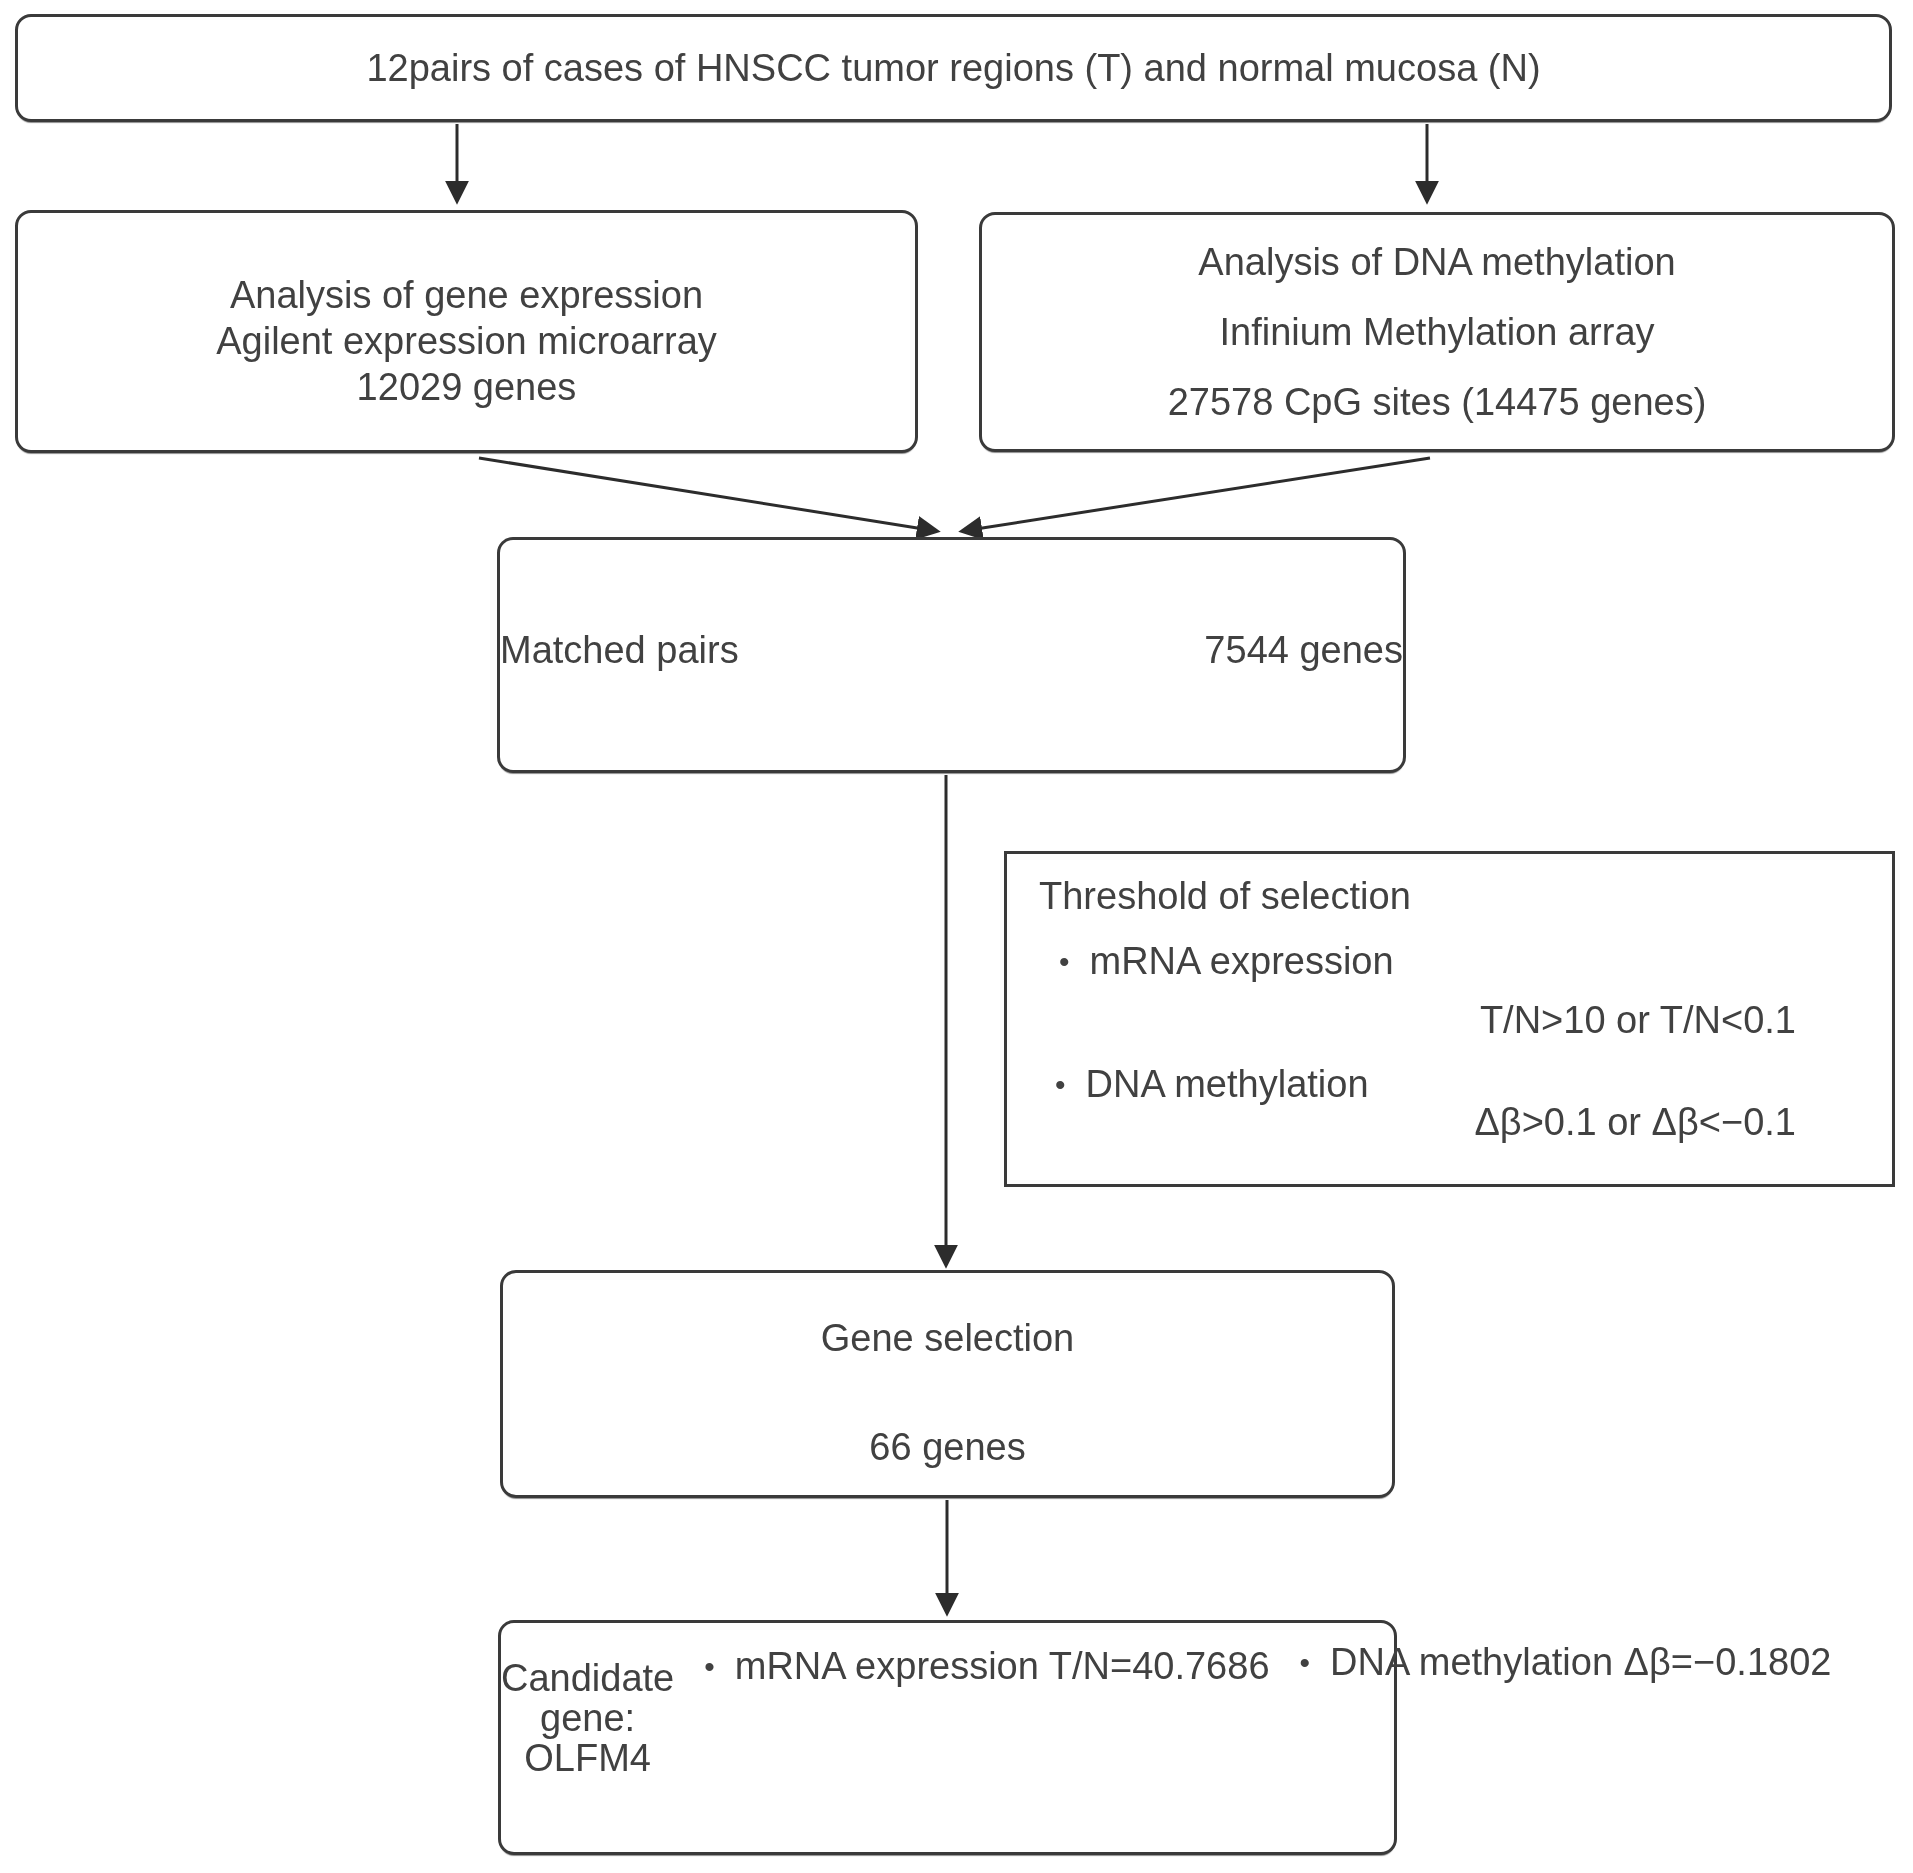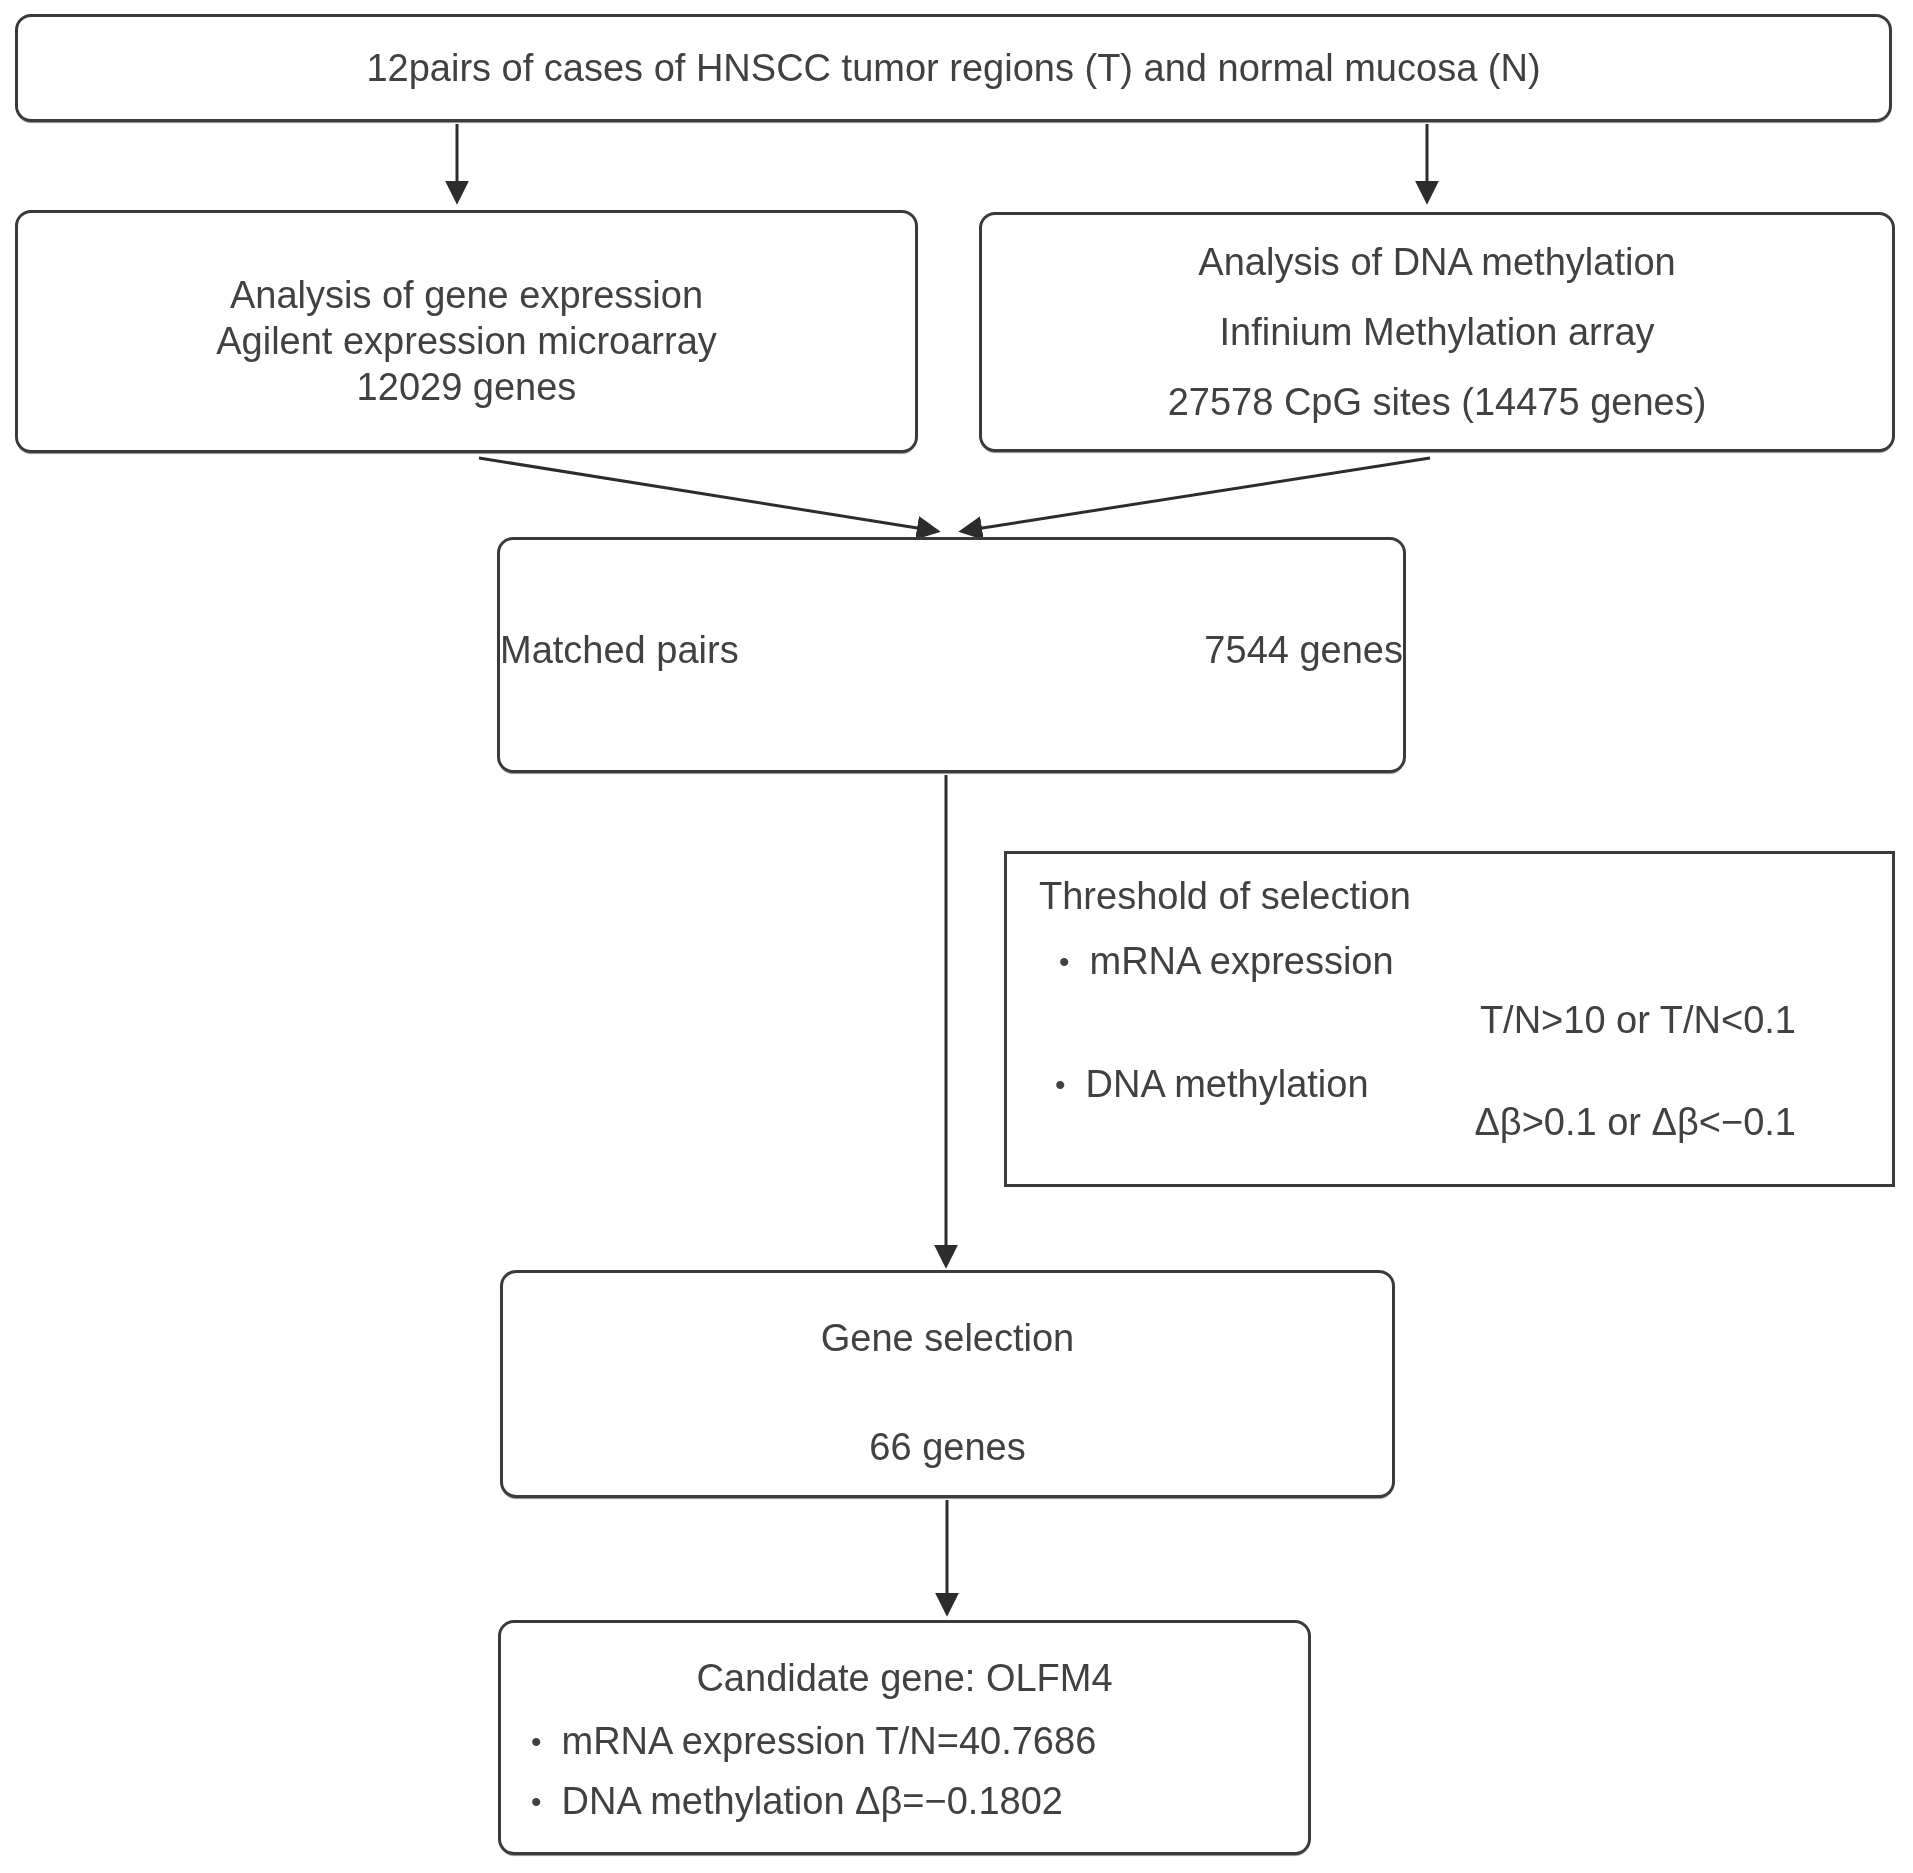--- a/index.html
+++ b/index.html
@@ -58,22 +58,22 @@
   .top-box       { left: 15px;   top: 14px;   width: 1877px; height: 108px; }
   .left-box      { left: 15px;   top: 210px;  width: 903px;  height: 243px; padding-top: 18px; }
   .right-box     { left: 979px;  top: 212px;  width: 916px;  height: 240px; gap: 24px; }
   .matched-box   { left: 497px;  top: 537px;  width: 909px;  height: 236px;
                    display: flex; flex-direction: row; align-items: center;
                    justify-content: space-between; padding: 36px 0 46px; }
   .threshold-box { left: 1004px; top: 851px;  width: 891px;  height: 336px; }
   .gene-box      { left: 500px;  top: 1270px; width: 895px;  height: 228px;
                    display: flex; flex-direction: column; align-items: center;
                    justify-content: space-between; padding: 42px 0 25px; }
-  .candidate-box { left: 498px;  top: 1620px; width: 813px;  height: 235px;
-                   display: flex; flex-direction: column; }
+  .candidate-box { left: 498px;  top: 1620px; width: 899px;  height: 235px;
+                   display: flex; flex-direction: row; }
   .box-line { display: block; }
   
   .th-row {
     position: absolute;
     left: 0;
     width: 100%;
     height: 40px;
     line-height: 40px;
     box-sizing: border-box;
     white-space: nowrap;

